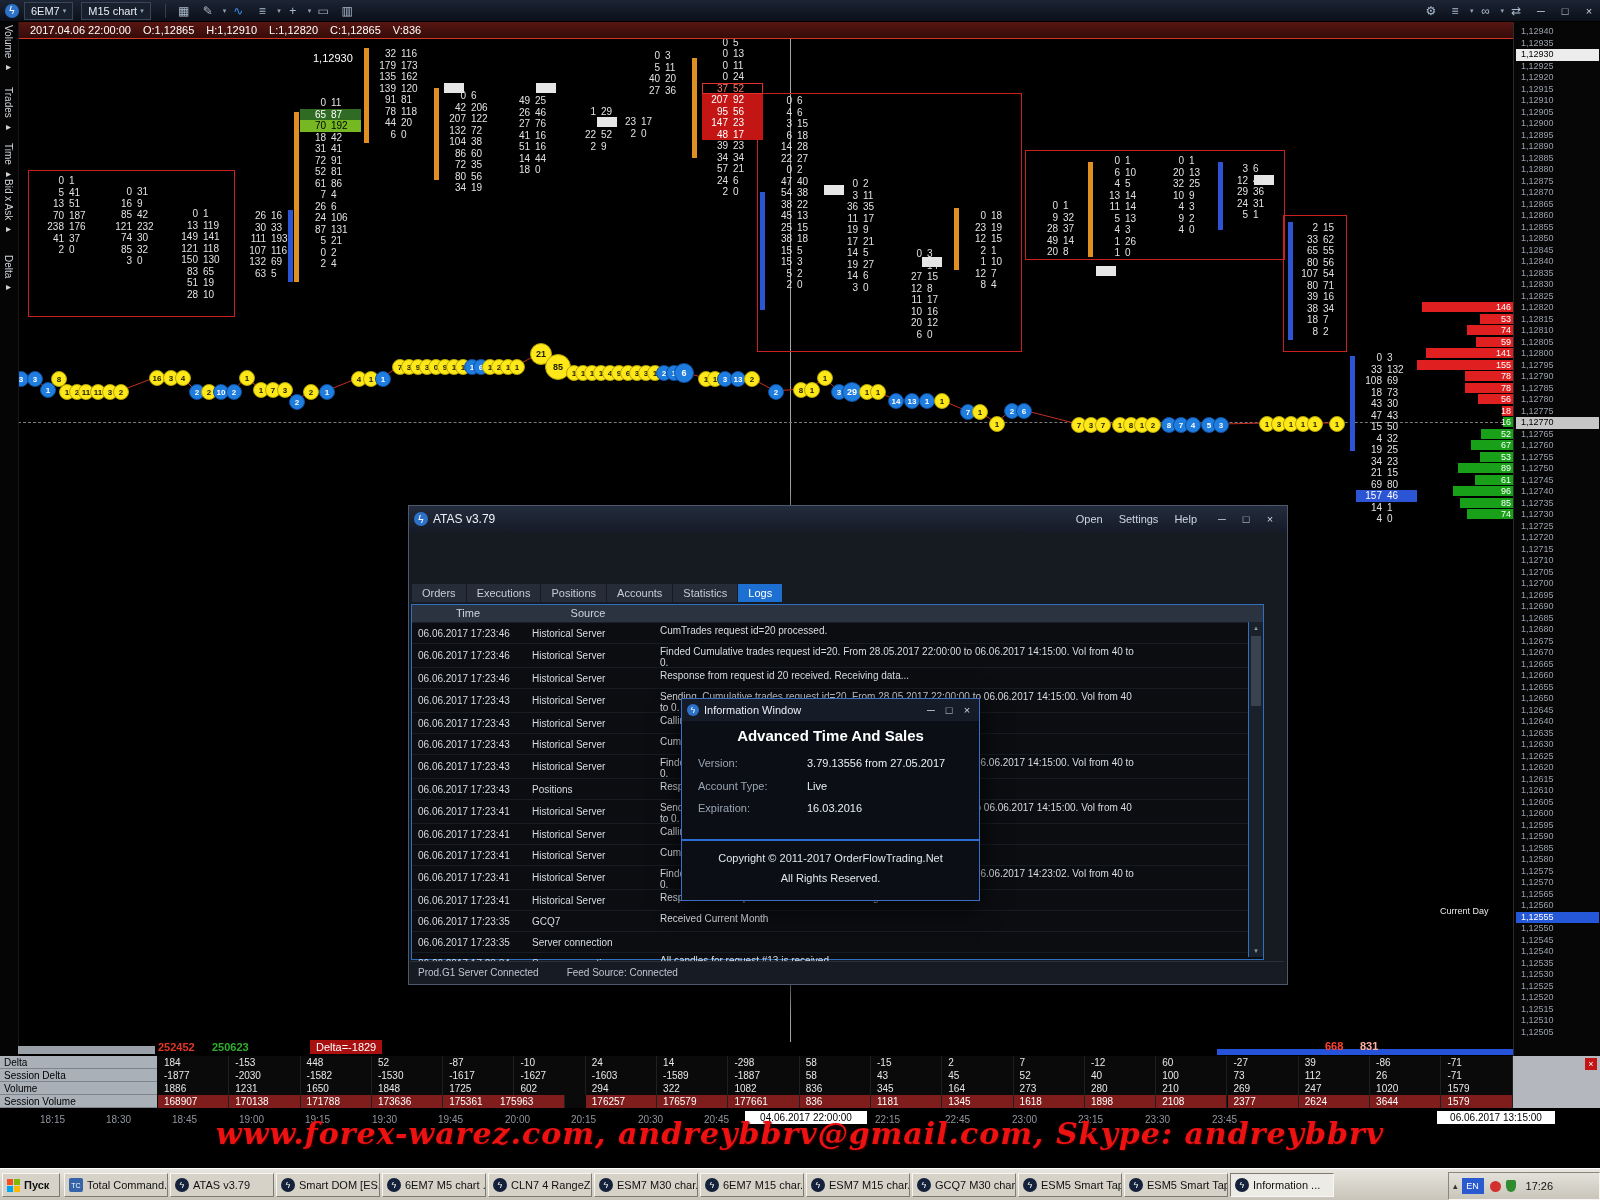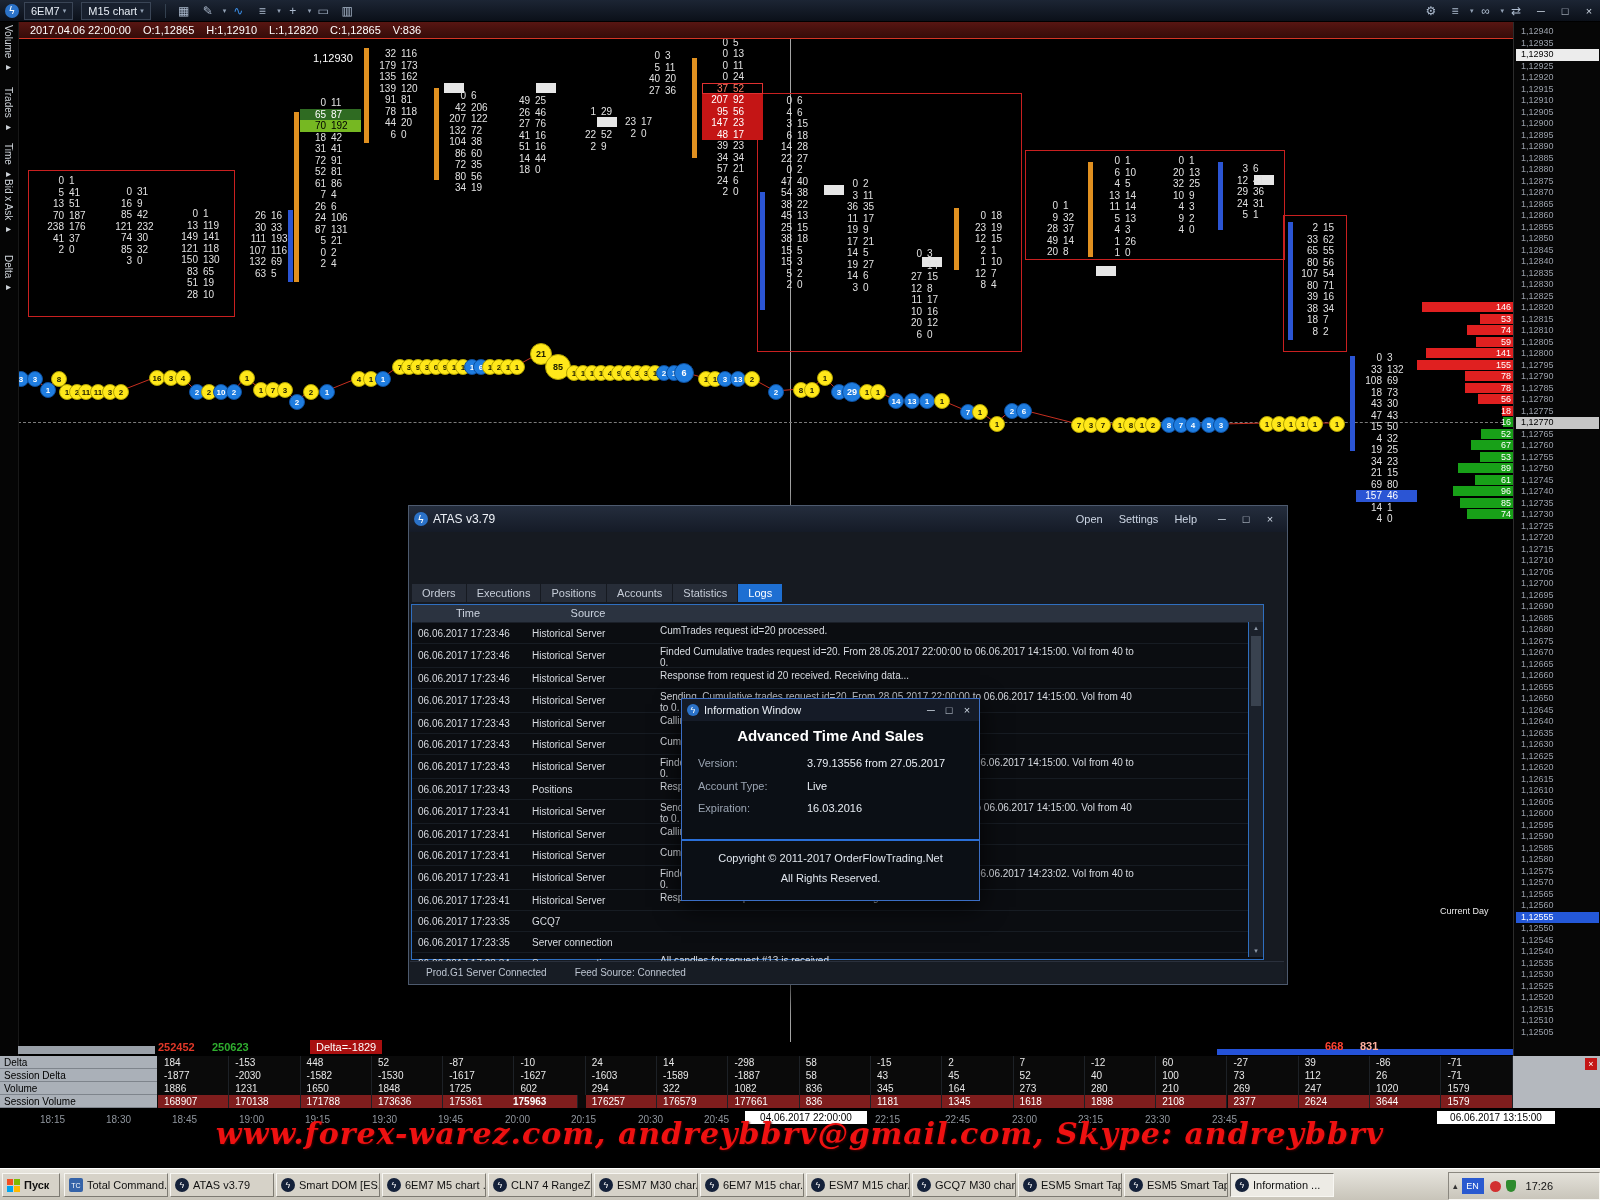--- a/index.html
+++ b/index.html
@@ -1276,21 +1276,21 @@
     <div class="bcell" style="left: 1227.5px; top: 26px; width: 71.3px;">269</div>
     <div class="bcell" style="left: 1298.8px; top: 26px; width: 71.3px;">247</div>
     <div class="bcell" style="left: 1370.1px; top: 26px; width: 71.3px;">1020</div>
     <div class="bcell" style="left: 1441.4px; top: 26px; width: 71.3px;">1579</div>
     <div class="brow-label" style="top: 39px;">Session Volume</div>
     <div class="bcell blue" style="left: 158px; top: 39px; width: 71.3px;">168907</div>
     <div class="bcell blue" style="left: 229.3px; top: 39px; width: 71.3px;">170138</div>
     <div class="bcell blue" style="left: 300.6px; top: 39px; width: 71.3px;">171788</div>
     <div class="bcell blue" style="left: 371.9px; top: 39px; width: 71.3px;">173636</div>
     <div class="bcell blue" style="left: 443.2px; top: 39px; width: 71.3px;">175361</div>
-    <div class="bcell blue" style="left: 507px; top: 39px; width: 71.3px; font-weight: bold;">175963</div>
+    <div class="bcell blue" style="left: 494px; top: 39px; width: 71.3px;">175963</div>
     <div class="bcell blue" style="left: 585.8px; top: 39px; width: 71.3px;">176257</div>
     <div class="bcell blue" style="left: 657.1px; top: 39px; width: 71.3px;">176579</div>
     <div class="bcell blue" style="left: 728.4px; top: 39px; width: 71.3px;">177661</div>
     <div class="bcell blue" style="left: 799.7px; top: 39px; width: 71.3px;">836</div>
     <div class="bcell blue" style="left: 871px; top: 39px; width: 71.3px;">1181</div>
     <div class="bcell blue" style="left: 942.3px; top: 39px; width: 71.3px;">1345</div>
     <div class="bcell blue" style="left: 1013.6px; top: 39px; width: 71.3px;">1618</div>
     <div class="bcell blue" style="left: 1084.9px; top: 39px; width: 71.3px;">1898</div>
     <div class="bcell blue" style="left: 1156.2px; top: 39px; width: 71.3px;">2108</div>
     <div class="bcell blue" style="left: 1227.5px; top: 39px; width: 71.3px;">2377</div>
@@ -1409,39 +1409,40 @@
           <div class="lc-msg">Finded Cumulative trades request id=18. From 28.05.2017 22:00:00 to 06.06.2017 14:23:02. Vol from 40 to 0.</div>
         </div>
         <div class="lr">
           <div class="lc-time">06.06.2017 17:23:41</div>
           <div class="lc-src">Historical Server</div>
           <div class="lc-msg">Response from request id 18 received. Receiving data...</div>
         </div>
         <div class="lr">
           <div class="lc-time">06.06.2017 17:23:35</div>
           <div class="lc-src">GCQ7</div>
+          <div class="lc-msg">Received Current Month</div>
         </div>
         <div class="lr">
           <div class="lc-time">06.06.2017 17:23:35</div>
           <div class="lc-src">Server connection</div>
         </div>
         <div class="lr">
           <div class="lc-time">06.06.2017 17:23:34</div>
           <div class="lc-src">Server connection</div>
           <div class="lc-msg">All candles for request #13 is received</div>
         </div>
       </div>
     <div id="logscroll">
       <div style="height:12px;line-height:12px">▴</div>
       <div style="height:70px;margin:2px 2px;background:#39424f"></div>
       <div style="position:absolute;bottom:0;width:14px;height:12px;line-height:12px">▾</div>
     </div>
   </div>
   <div id="dlg-status">
-    <span style="margin-left:16px">Prod.G1 Server Connected</span>
+    <span style="margin-left:8px">Prod.G1 Server Connected</span>
     <span style="margin-left:28px">Feed Source: Connected</span>
   </div>
 </div>
 
 <div id="infowin">
   <div id="info-title">
     <span class="logo" style="width:12px;height:12px;font-size:9px">ϟ</span>
     <span>Information Window</span>
     <span style="flex:1"></span>
     <span class="win-btn" style="width:16px">─</span>

